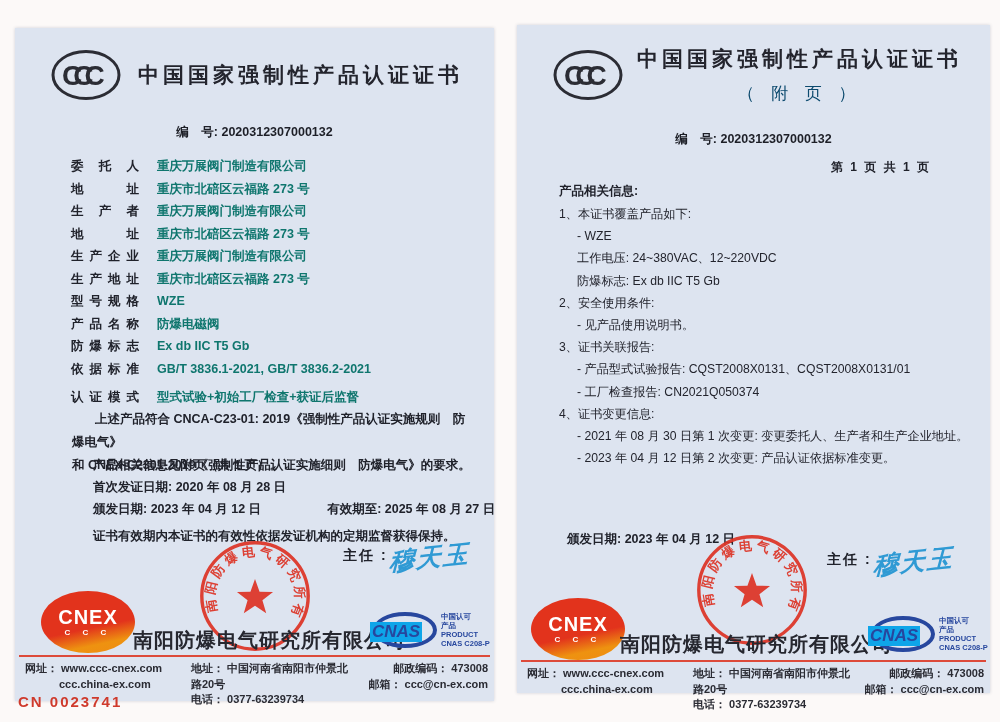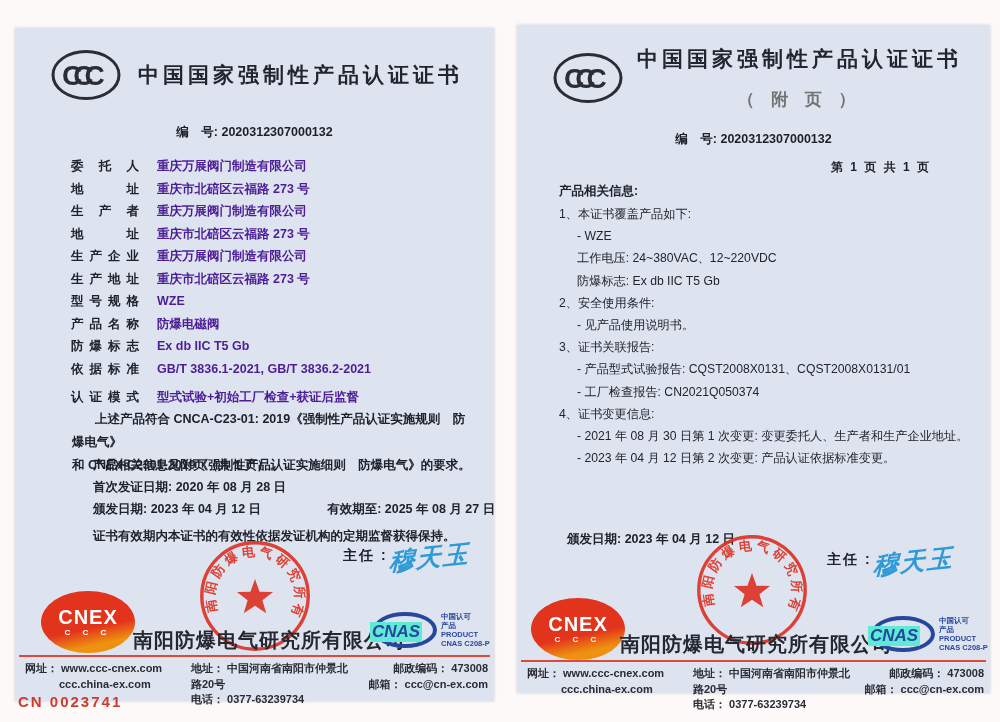--- a/index.html
+++ b/index.html
@@ -20,35 +20,35 @@
   .cert.right { left:517px; top:25px; width:473px; height:668px; }
 
   
   .hdr { position:absolute; display:flex; align-items:center; left:34px; right:16px; top:20px; }
   .ccc-logo { flex:0 0 auto; }
   .hdr-titles { flex:1; text-align:center; }
   .cert-title {
     font-size:21px; font-weight:bold; letter-spacing:4px;
     color:#23242d; white-space:nowrap;
   }
-  .cert-subtitle { font-size:17px; font-weight:bold; letter-spacing:6px; margin-top:15px; color:#737373; }
+  .cert-subtitle { font-size:17px; font-weight:normal; letter-spacing:6px; margin-top:9px; color:#0c4a6e; }
 
   .certno { position:absolute; width:100%; text-align:center; font-size:12.5px; font-weight:bold; color:#1d1f27; }
   .cert.left  .certno { top:96px; }
   .cert.right .certno { top:106px; }
   .pageno { position:absolute; top:134px; right:59px; font-size:12px; font-weight:bold; letter-spacing:2px; }
 
   
   .fields { position:absolute; top:127px; left:56px; right:14px; }
   .frow { height:22.5px; line-height:22.5px; white-space:nowrap; font-size:12.5px; }
   .flabel {
     display:inline-block; width:68px; margin-right:18px;
     font-weight:bold; text-align:justify; text-align-last:justify; vertical-align:top;
   }
-  .fvalue { font-weight:bold; color:#4c1d95; }
+  .fvalue { font-weight:bold; color:#0f766e; }
   .frow.mode { margin-top:6px; }
 
   .compliance { position:absolute; top:380px; left:57px; right:20px; font-size:12.5px; font-weight:bold; line-height:23px; }
   .compliance .ind { text-indent:23px; }
   .note-attach { position:absolute; top:429px; left:78px; font-size:12.5px; font-weight:bold; }
   .note-first  { position:absolute; top:451px; left:78px; font-size:12.5px; font-weight:bold; }
   .date-row    { position:absolute; top:473px; left:78px; right:14px; display:flex; gap:66px; font-size:12.5px; font-weight:bold; white-space:nowrap; }
   .note-valid  { position:absolute; top:500px; left:78px; font-size:12.5px; font-weight:bold; }
 
   
@@ -88,21 +88,21 @@
   .cert.left  .org-name { left:118px; top:599px; }
   .cert.right .org-name { left:103px; top:606px; }
 
   .cnas { position:absolute; display:flex; align-items:center; gap:4px; }
   .cert.left  .cnas { left:358px; top:581px; }
   .cert.right .cnas { left:354px; top:588px; }
   .cnas-mark { position:relative; width:64px; height:42px; }
   .cnas-mark::before { content:""; position:absolute; inset:3px 0; border:4px solid #27479e; border-radius:50%; }
   .cnas-word {
     position:absolute; top:13px; left:-3px; font-size:17px; font-weight:bold; font-style:italic;
-    color:#27479e; background:#5eead4; padding:0 2px; letter-spacing:0;
+    color:#27479e; background:#0ea5e9; padding:0 2px; letter-spacing:0;
   }
   .cnas-text { font-size:7.5px; font-weight:bold; color:#27479e; line-height:9px; white-space:nowrap; }
 
   .redline { position:absolute; left:4px; right:4px; height:2px; background:#dd4a3a; }
   .cert.left  .redline { top:627px; }
   .cert.right .redline { top:635px; }
 
   .cfooter { position:absolute; left:8px; right:4px; display:flex; font-size:11px; font-weight:bold; line-height:15.5px; color:#2a2b33; }
   .cert.left  .cfooter { top:633px; }
   .cert.right .cfooter { top:641px; }

